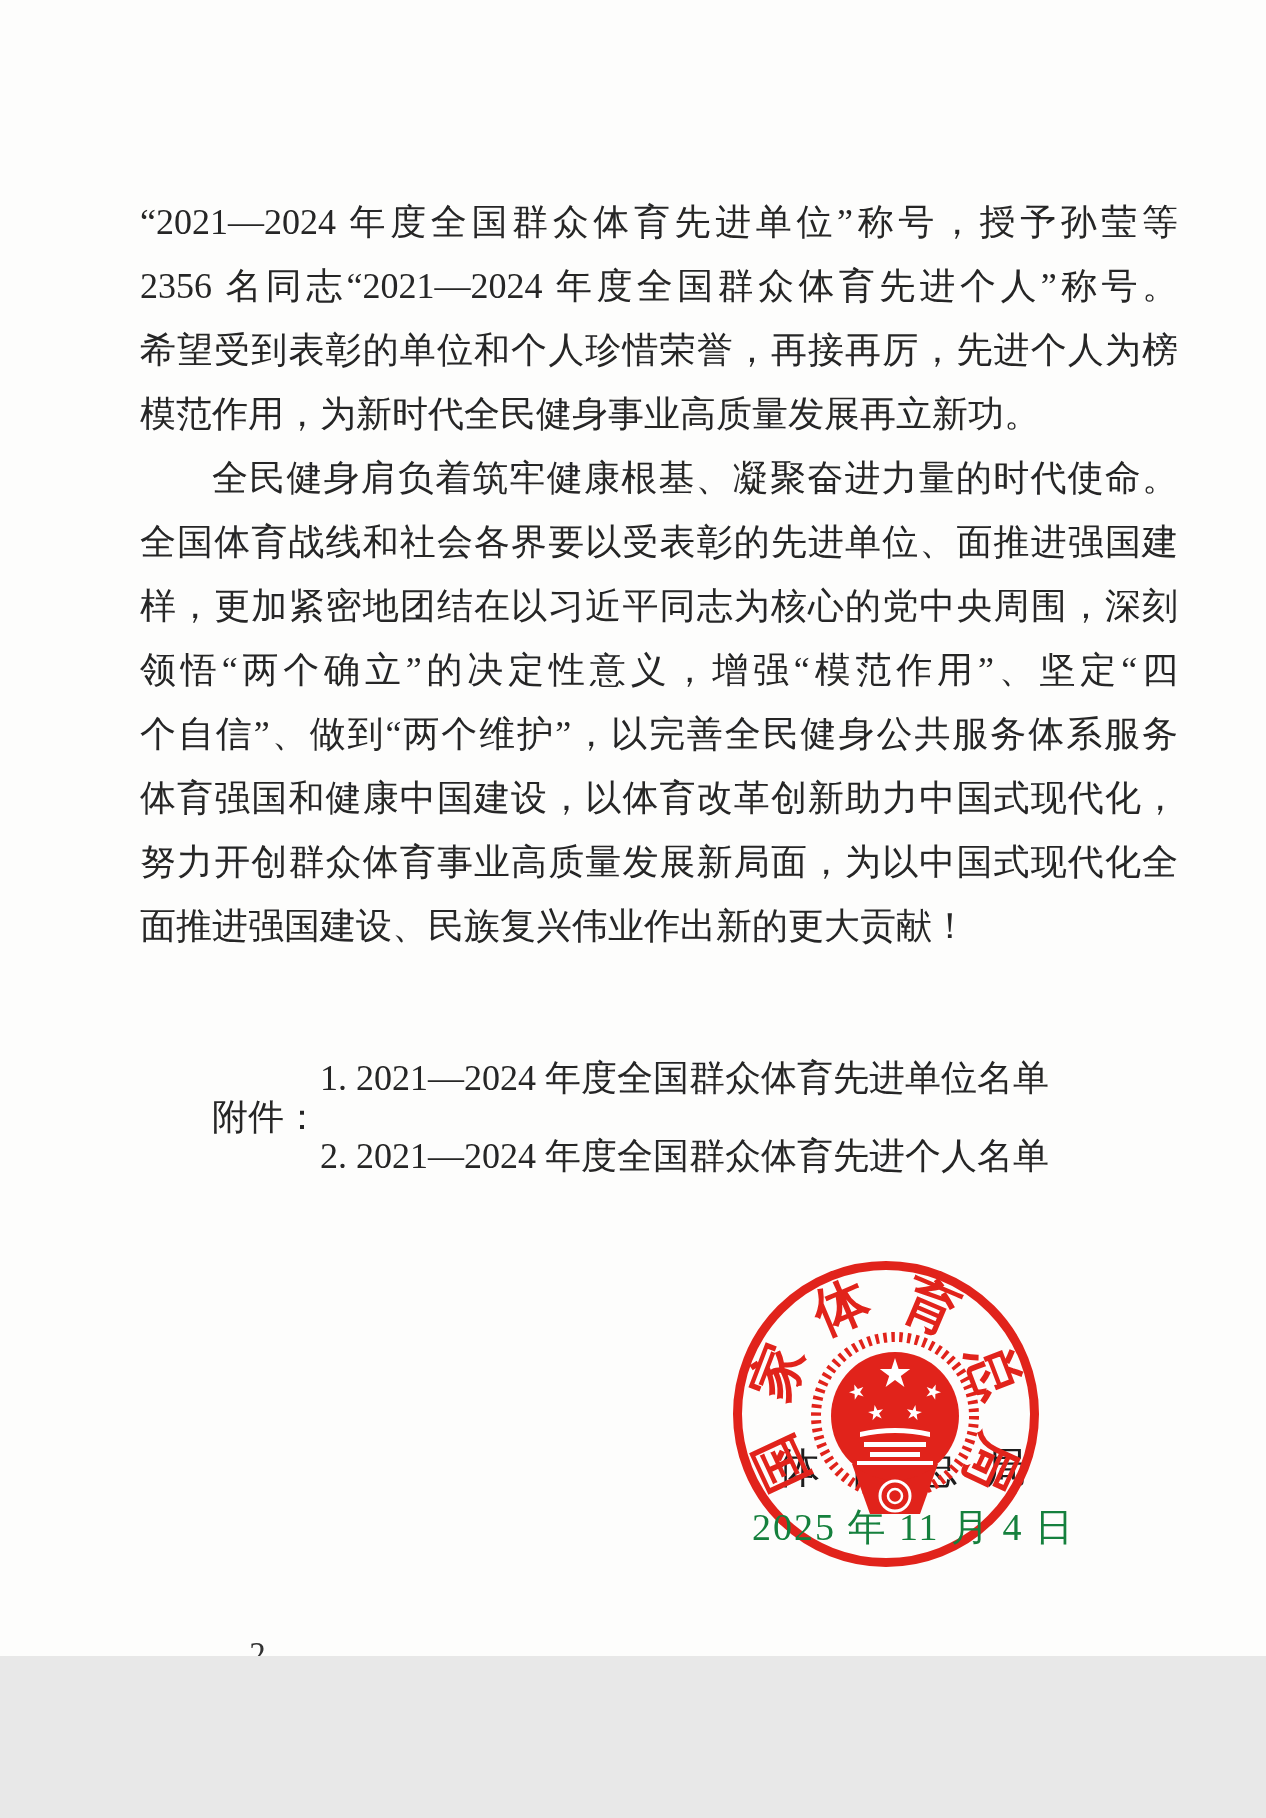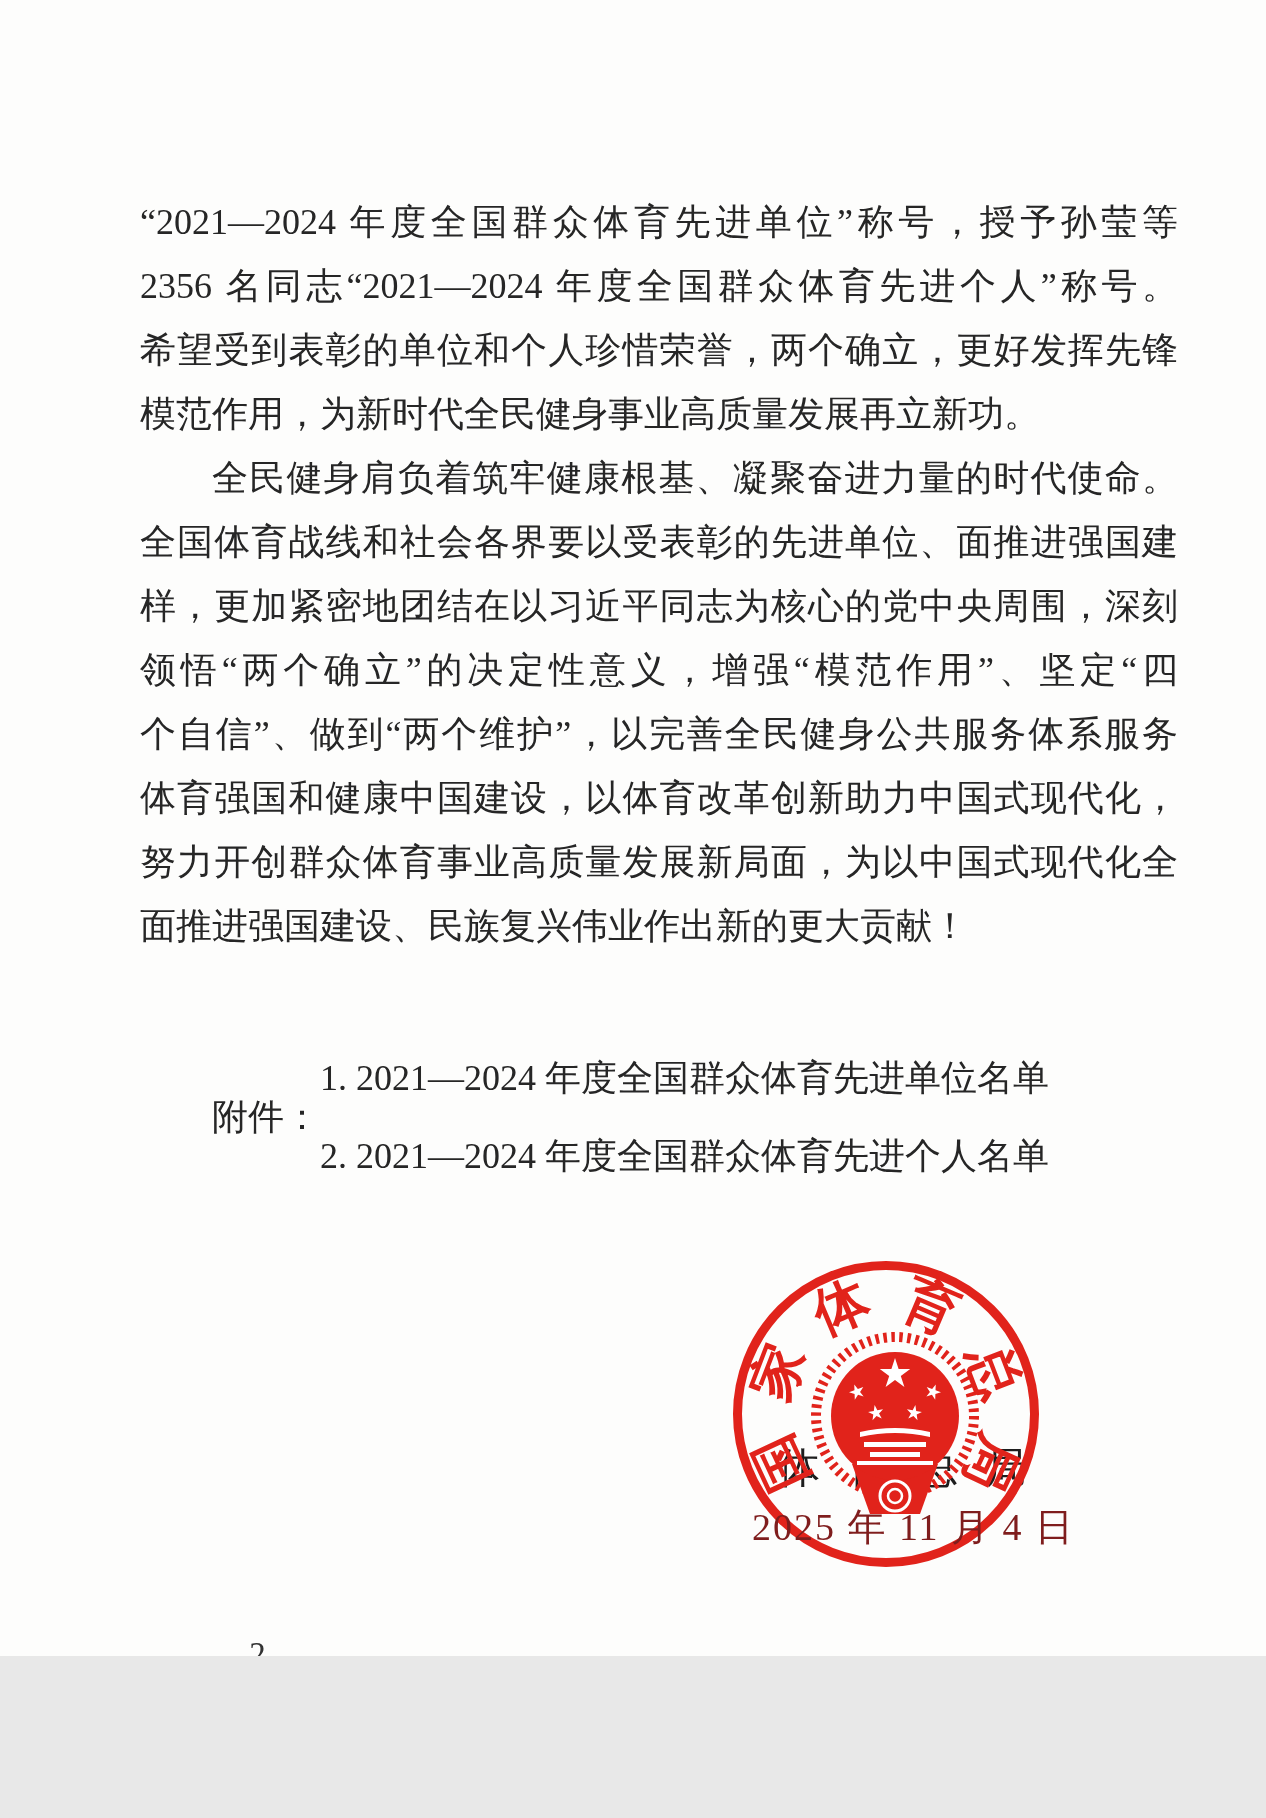--- a/index.html
+++ b/index.html
@@ -34,21 +34,21 @@
   .attach-item{white-space:nowrap;}
   
   .signature{
     position:absolute;left:778px;top:1440px;z-index:1;
     font-size:42px;letter-spacing:27px;white-space:nowrap;
     color:#1d1d1d;
   }
   .issue-date{
     position:absolute;left:752px;top:1502px;z-index:3;
     font-size:38px;letter-spacing:2px;white-space:nowrap;
-    color:#7f1d1d;
+    color:#15803d;
   }
   
   .seal{
     position:absolute;left:733px;top:1261px;z-index:2;
     width:306px;height:306px;border-radius:50%;
     border:9px solid var(--seal-red,#e1231b);
     box-sizing:border-box;
   }
   .seal-char{
     position:absolute;width:60px;height:60px;
@@ -68,21 +68,21 @@
   }
 </style>
 </head>
 <body>
 
 <div class="page" style="--seal-red: #e1231b; --ink: #262626;">
 
   <div class="body-text" id="body-text">
       <div class="bline just">“2021—2024 年度全国群众体育先进单位”称号，授予孙莹等</div>
       <div class="bline just">2356 名同志“2021—2024 年度全国群众体育先进个人”称号。</div>
-      <div class="bline just">希望受到表彰的单位和个人珍惜荣誉，两个确立，更好发挥先锋</div>
+      <div class="bline just">希望受到表彰的单位和个人珍惜荣誉，再接再厉，先进个人为榜</div>
       <div class="bline">模范作用，为新时代全民健身事业高质量发展再立新功。</div>
       <div class="bline just indent">全民健身肩负着筑牢健康根基、凝聚奋进力量的时代使命。</div>
       <div class="bline just">全国体育战线和社会各界要以受表彰的先进单位、面推进强国建设</div>
       <div class="bline just">样，更加紧密地团结在以习近平同志为核心的党中央周围，深刻</div>
       <div class="bline just">领悟“两个确立”的决定性意义，增强“模范作用”、坚定“四</div>
       <div class="bline just">个自信”、做到“两个维护”，以完善全民健身公共服务体系服务</div>
       <div class="bline just">体育强国和健康中国建设，以体育改革创新助力中国式现代化，</div>
       <div class="bline just">努力开创群众体育事业高质量发展新局面，为以中国式现代化全</div>
       <div class="bline">面推进强国建设、民族复兴伟业作出新的更大贡献！</div>
     </div>

